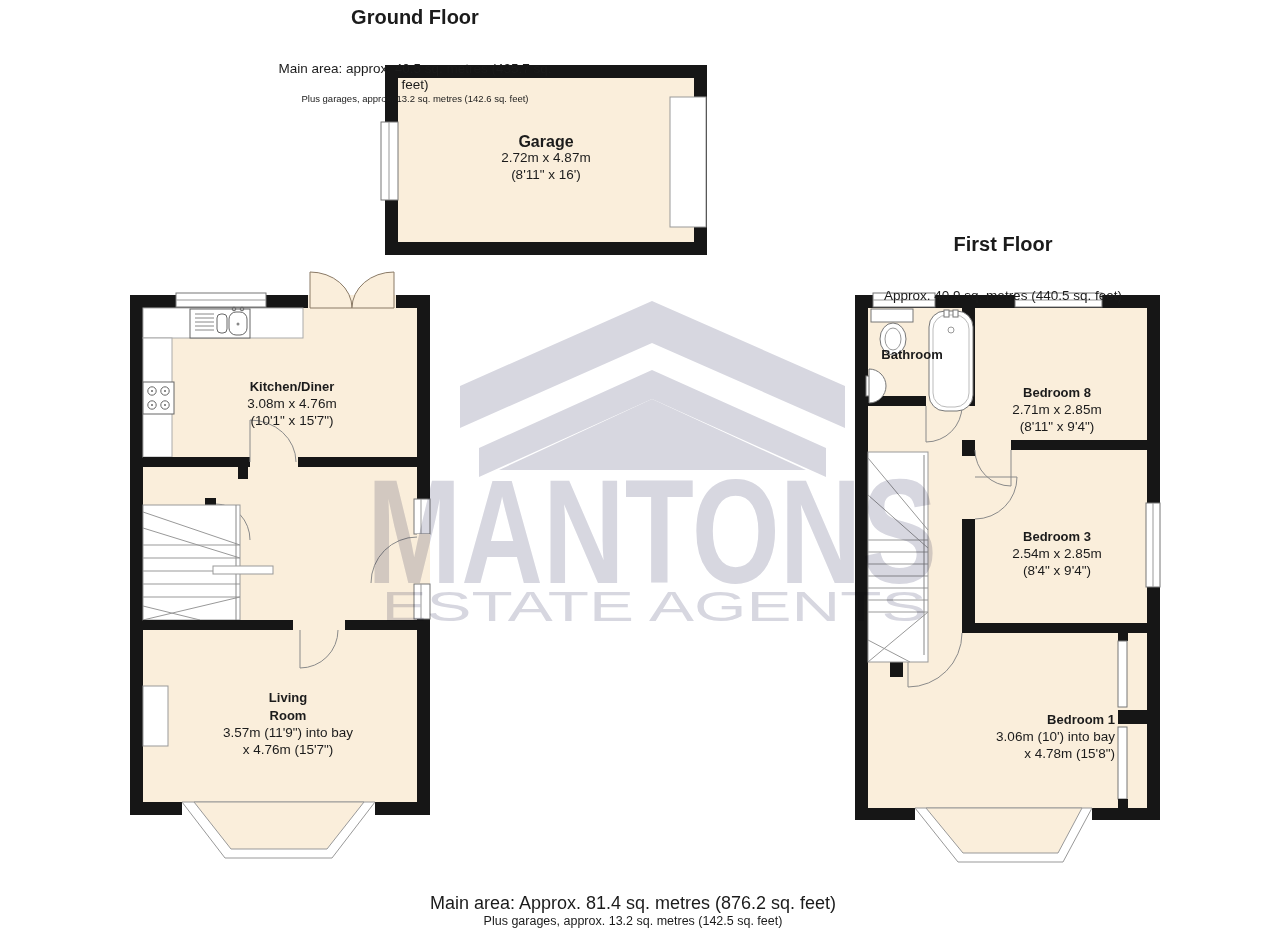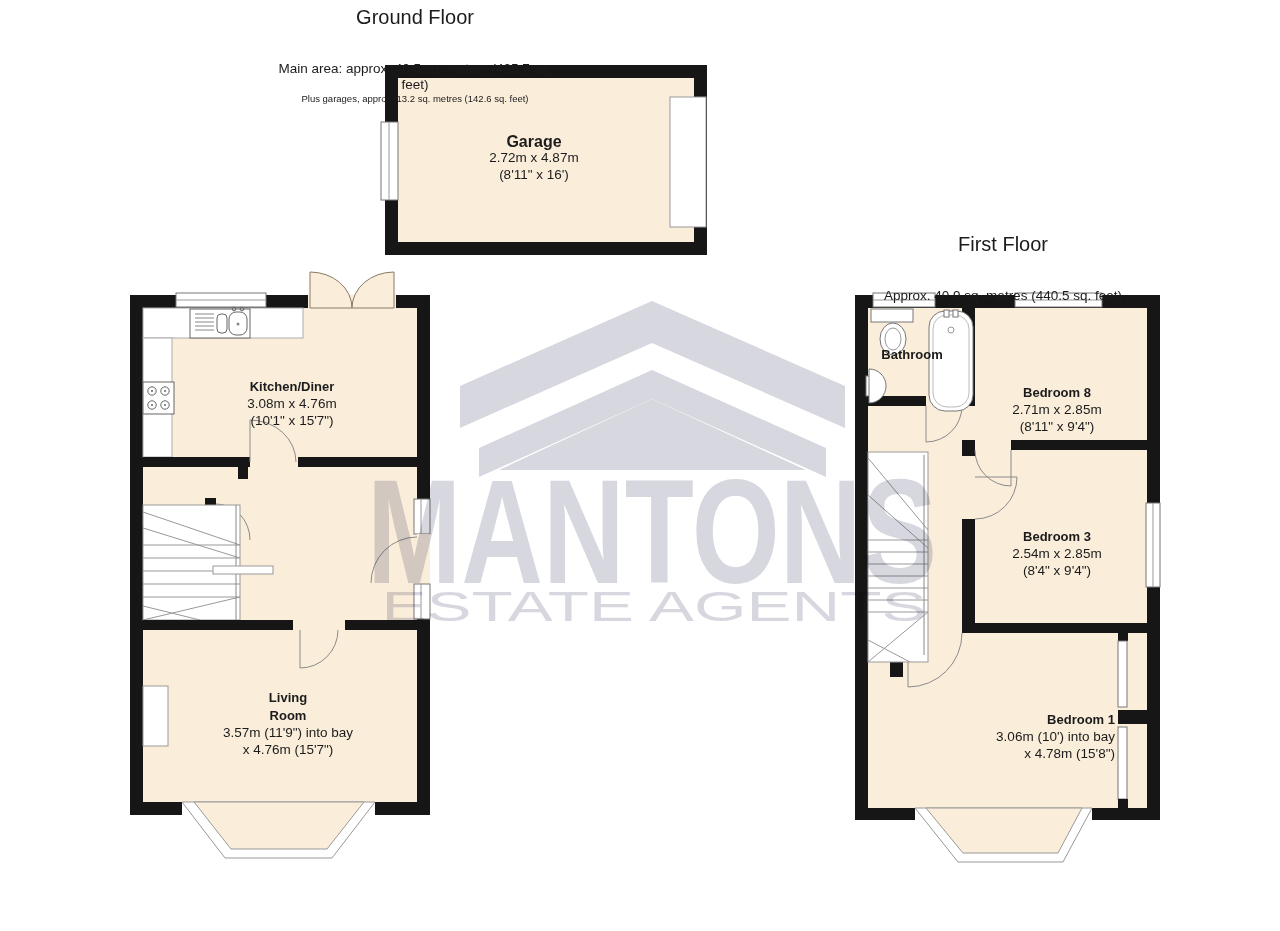--- a/index.html
+++ b/index.html
@@ -6,21 +6,21 @@
   .canvas{position:relative;width:1280px;height:931px;background:#ffffff;overflow:hidden;
           font-family:"Liberation Sans",sans-serif;color:#1b1b1b;}
   .plan-svg{position:absolute;left:0;top:0;}
   .wm-svg{position:absolute;left:0;top:0;mix-blend-mode:multiply;}
   .wm-name{font-family:"Liberation Sans",sans-serif;font-weight:bold;}
   .wm-tag{font-family:"Liberation Sans",sans-serif;font-weight:normal;}
   .lbl{position:absolute;text-align:center;line-height:1.25;z-index:5;}
   .rn{font-weight:bold;font-size:13px;line-height:18px;}
   .rn-sm{font-weight:bold;font-size:16px;line-height:17px;}
   .rd{font-size:13.5px;line-height:16.5px;}
-  .floor-title{font-weight:normal;font-size:20px;line-height:23px;text-align:center;}
+  .floor-title{font-weight:bold;font-size:20px;line-height:23px;text-align:center;}
   .floor-sub{font-size:13.5px;line-height:16px;margin-top:32px;}
   .floor-sub2{font-size:9.5px;line-height:11px;}
   .footer-main{font-size:18px;line-height:21px;}
   .footer-sub{font-size:12.5px;line-height:15px;}
 </style>
 </head>
 <body>
 
 <div class="canvas">
 
@@ -237,21 +237,21 @@
     <text class="wm-name" x="652" y="583" text-anchor="middle" font-size="148" textLength="570" lengthAdjust="spacingAndGlyphs" fill="#d7d7e0">MANTONS</text>
     <text class="wm-tag" x="654" y="621" text-anchor="middle" font-size="42" textLength="545" lengthAdjust="spacingAndGlyphs" fill="#d7d7e0">ESTATE AGENTS</text>
   </svg>
 
   <div class="lbl" style="left:265px;top:6px;width:300px;">
     <div class="floor-title">Ground Floor</div>
     <div class="floor-sub">Main area: approx. 40.5 sq. metres (435.7 sq. feet)</div>
     <div class="floor-sub2">Plus garages, approx. 13.2 sq. metres (142.6 sq. feet)</div>
   </div>
 
-  <div class="lbl" style="left:414px;top:133px;width:240px;">
+  <div class="lbl" style="left:426px;top:133px;width:240px;">
     <div class="rn-sm">Garage</div>
     <div class="rd">2.72m x 4.87m</div>
     <div class="rd">(8'11" x 16')</div>
   </div>
 
   <div class="lbl" style="left:172px;top:378px;width:240px;">
     <div class="rn">Kitchen/Diner</div>
     <div class="rd">3.08m x 4.76m</div>
     <div class="rd">(10'1" x 15'7")</div>
   </div>
@@ -284,14 +284,18 @@
     <div class="rd">2.54m x 2.85m</div>
     <div class="rd">(8'4" x 9'4")</div>
   </div>
 
   <div class="lbl" style="left:875px;top:711px;width:240px;text-align:right;">
     <div class="rn">Bedroom 1</div>
     <div class="rd">3.06m (10') into bay</div>
     <div class="rd">x 4.78m (15'8")</div>
   </div>
 
+  <div class="lbl" style="left:333px;top:893px;width:600px;">
+    <div class="footer-main">Main area: Approx. 81.4 sq. metres (876.2 sq. feet)</div>
+    <div class="footer-sub">Plus garages, approx. 13.2 sq. metres (142.5 sq. feet)</div>
+  </div>
 
 </div>
 
 </body></html>

